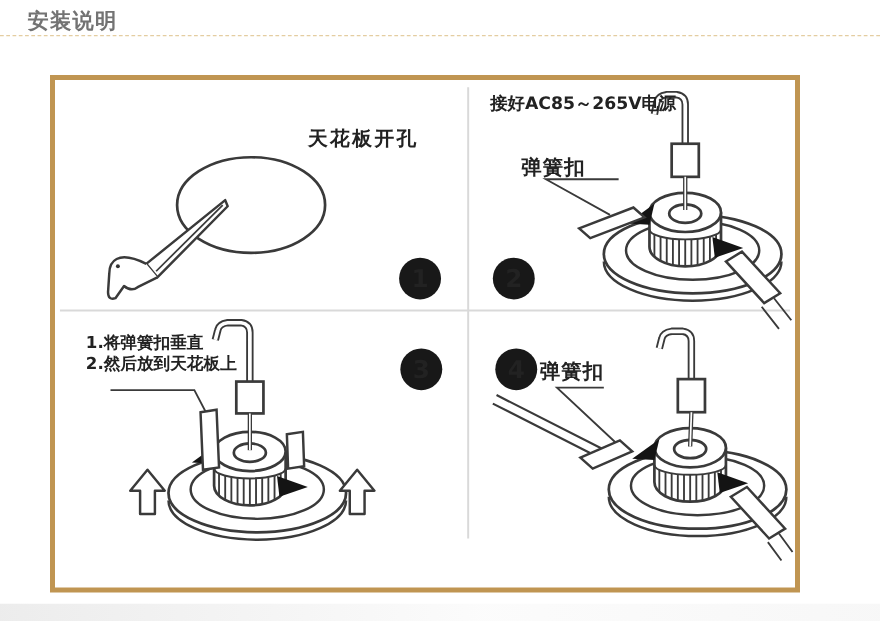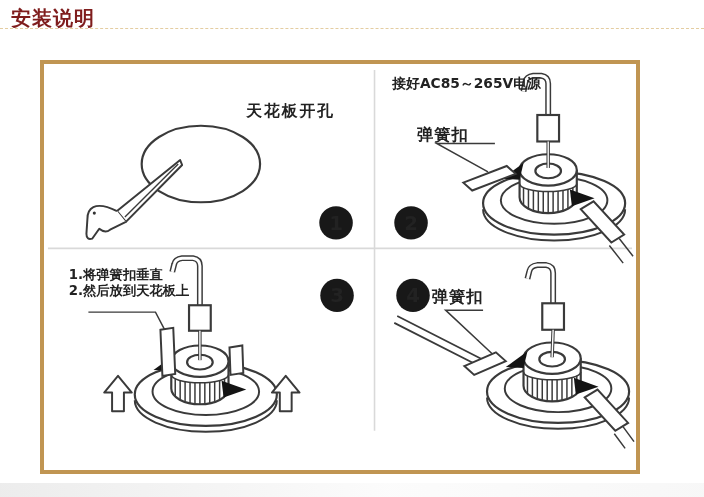--- a/index.html
+++ b/index.html
@@ -5,22 +5,22 @@
   html,body{margin:0;padding:0;background:#ffffff;}
   body{
     width:704px;height:497px;position:relative;overflow:hidden;
     font-family:"DejaVu Sans","Liberation Sans",sans-serif;
   }
   .page-header{
     position:absolute;left:0;top:0;width:704px;height:29px;
     border-bottom:1px dashed #e4cda1;box-sizing:border-box;
   }
   .page-title{
-    position:absolute;left:11px;top:5px;
-    font-size:20px;font-weight:bold;color:#7f1d1d;letter-spacing:1px;
+    position:absolute;left:22px;top:5px;
+    font-size:17px;font-weight:bold;color:#737373;letter-spacing:1px;
   }
   .frame{
     position:absolute;left:40px;top:60px;width:600px;height:414px;
     box-sizing:border-box;border:4px solid #c09552;background:#fff;
   }
   .frame svg{display:block;width:592px;height:406px;}
   .bottom-fade{
     position:absolute;left:0;bottom:0;width:704px;height:14px;
     background:linear-gradient(to right,#e9e9e9,#fbfbfb 55%,#f6f6f6);
     opacity:.85;

